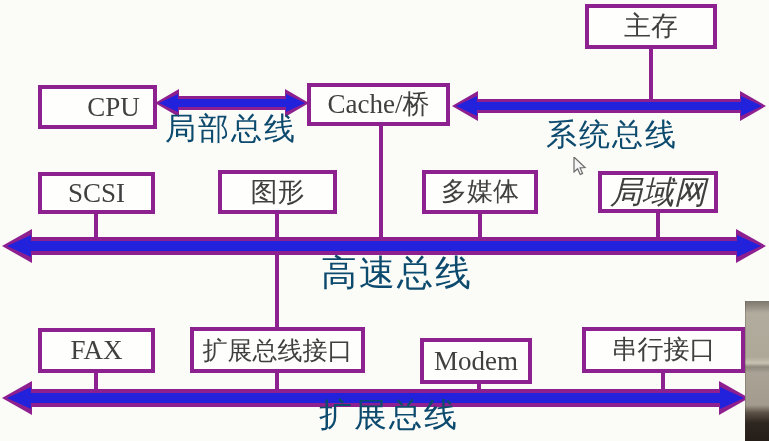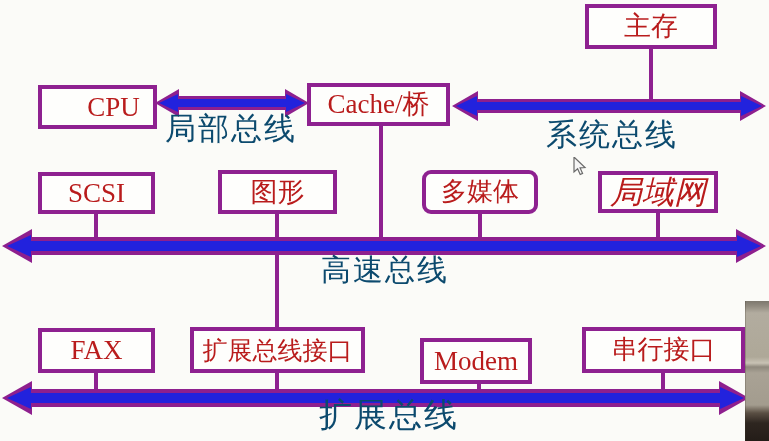--- a/index.html
+++ b/index.html
@@ -6,21 +6,21 @@
   #stage{
     position:relative;width:769px;height:441px;margin:0 auto;
     background:#fbfbf8;overflow:hidden;
     font-family:"Liberation Serif","DejaVu Serif",serif;
   }
   #wires{position:absolute;left:0;top:0;width:769px;height:441px;}
   .dbox{
     position:absolute;box-sizing:border-box;
     border:4px solid #8e2190;background:#fefefc;
     display:flex;align-items:center;justify-content:center;
-    color:#b91c1c;font-size:27px;line-height:1;white-space:nowrap;
+    color:#404040;font-size:27px;line-height:1;white-space:nowrap;
   }
   .buslabel{
     position:absolute;color:#0c4a6e;font-size:32px;line-height:1;
     white-space:nowrap;letter-spacing:2px;
   }
   #photo-strip{
     position:absolute;left:745px;top:301px;width:24px;height:140px;
     background:linear-gradient(180deg,
       #7d786e 0px,#908a7f 5px,#b2ac9f 12px,#aea898 56px,
       #c8c2b4 62px,#8f897d 66px,#a9a295 72px,#a39c8e 104px,
@@ -74,37 +74,37 @@
   <div class="dbox" style="left:38px;top:85px;width:119px;height:44px;padding-left:32px;">CPU</div>
 
   <div class="dbox" style="left:307px;top:83px;width:143px;height:43px;">Cache/桥</div>
 
   <div class="dbox" style="left:585px;top:4px;width:132px;height:45px;">主存</div>
 
   <div class="dbox" style="left:38px;top:172px;width:117px;height:42px;">SCSI</div>
 
   <div class="dbox" style="left:218px;top:170px;width:119px;height:44px;">图形</div>
 
-  <div class="dbox" style="left:422px;top:170px;width:116px;height:44px;font-size:26px;border-radius:9px;">多媒体</div>
+  <div class="dbox" style="left:422px;top:170px;width:116px;height:44px;font-size:26px;">多媒体</div>
 
   <div class="dbox" style="left:598px;top:171px;width:120px;height:42px;font-size:32px;font-style:italic;">局域网</div>
 
   <div class="dbox" style="left:38px;top:328px;width:117px;height:45px;">FAX</div>
 
   <div class="dbox" style="left:190px;top:327px;width:175px;height:46px;font-size:25px;">扩展总线接口</div>
 
   <div class="dbox" style="left:420px;top:338px;width:112px;height:46px;">Modem</div>
 
   <div class="dbox" style="left:582px;top:327px;width:163px;height:46px;font-size:26px;">串行接口</div>
 
   <div class="buslabel" style="left:165px;top:113px;font-size:31px;">局部总线</div>
 
   <div class="buslabel" style="left:546px;top:119px;font-size:31px;">系统总线</div>
 
-  <div class="buslabel" style="left:321px;top:255px;font-size:30px;">高速总线</div>
+  <div class="buslabel" style="left:321px;top:255px;font-size:36px;">高速总线</div>
 
   <div class="buslabel" style="left:319px;top:399px;font-size:33px;">扩展总线</div>
 
   <div id="photo-strip"></div>
 
   <svg id="mouse-cursor" viewBox="0 0 15 21" xmlns="http://www.w3.org/2000/svg">
     <polygon points="1,0 1,15 4.6,11.8 7.2,17.5 9.6,16.4 7.1,10.9 12,10.6" fill="#f5f5f5" stroke="#6a6a6a" stroke-width="1.2"></polygon>
   </svg>
 
 </div>

